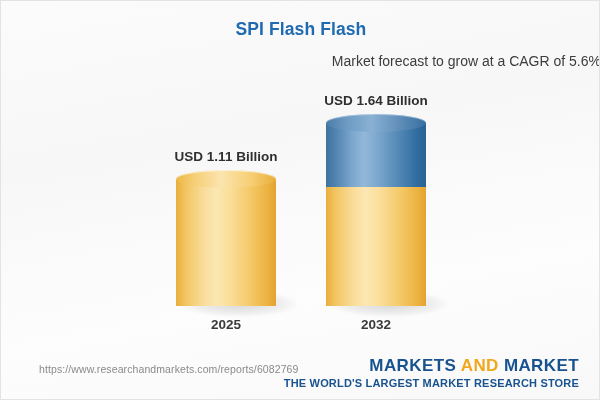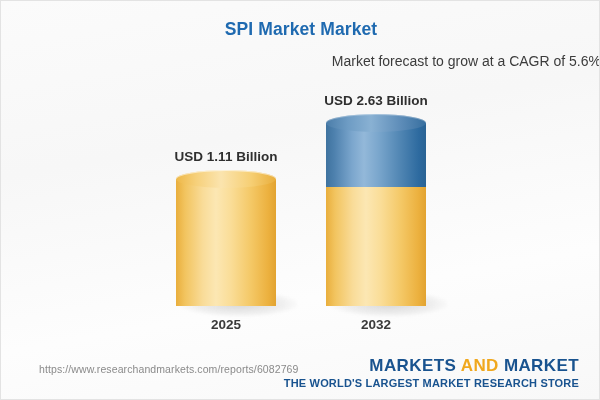--- a/index.html
+++ b/index.html
@@ -206,21 +206,21 @@
     color: #19538f;
     margin-top: 2px;
     white-space: nowrap;
   }
 </style>
 </head>
 <body>
 
 <div class="infographic">
 
-  <div class="chart-title">SPI Market Market</div>
+  <div class="chart-title">SPI Flash Flash</div>
   <div class="chart-subtitle">Market forecast to grow at a CAGR of 5.6%</div>
 
   <div class="plot">
 
     <div class="cyl-group">
 
       <div class="value-label" style="left:115px; top:148px;">USD 1.11 Billion</div>
 
       <div class="cyl" style="left:175px; top:178px; width:100px; height:127px;">
         <div class="cyl-shadow" style="left:4px; top:112px; width:118px; height:26px;"></div>
@@ -229,21 +229,21 @@
           <div class="seg-body"></div>
           <div class="seg-top" style="top:-9px; height:18px;"></div>
         </div>
       </div>
 
       <div class="cat-label" style="left:115px; top:316px;">2025</div>
     </div>
 
     <div class="cyl-group">
 
-      <div class="value-label" style="left:265px; top:92px;">USD 2.63 Billion</div>
+      <div class="value-label" style="left:265px; top:92px;">USD 1.64 Billion</div>
 
       <div class="cyl" style="left:325px; top:122px; width:100px; height:183px;">
         <div class="cyl-shadow" style="left:4px; top:168px; width:118px; height:26px;"></div>
 
         <div class="seg mat-yellow" style="top:64px; width:100px; height:119px;">
           <div class="seg-bottom" style="bottom:-9px; height:18px;"></div>
           <div class="seg-body"></div>
         </div>
 
         <div class="seg mat-blue" style="top:0; width:100px; height:64px;">

